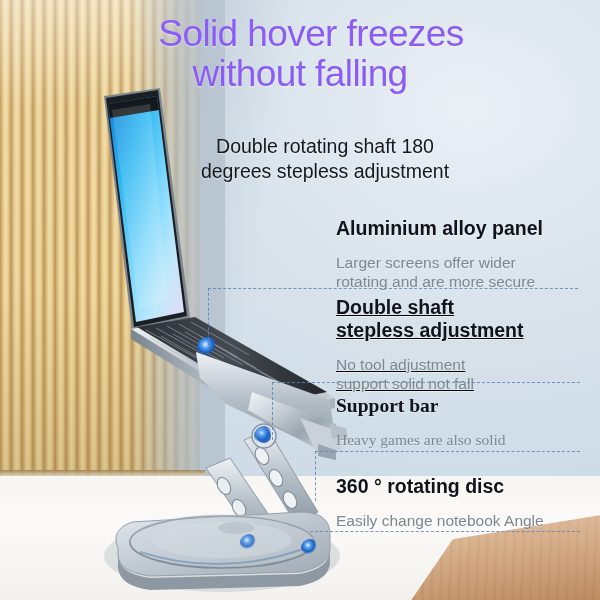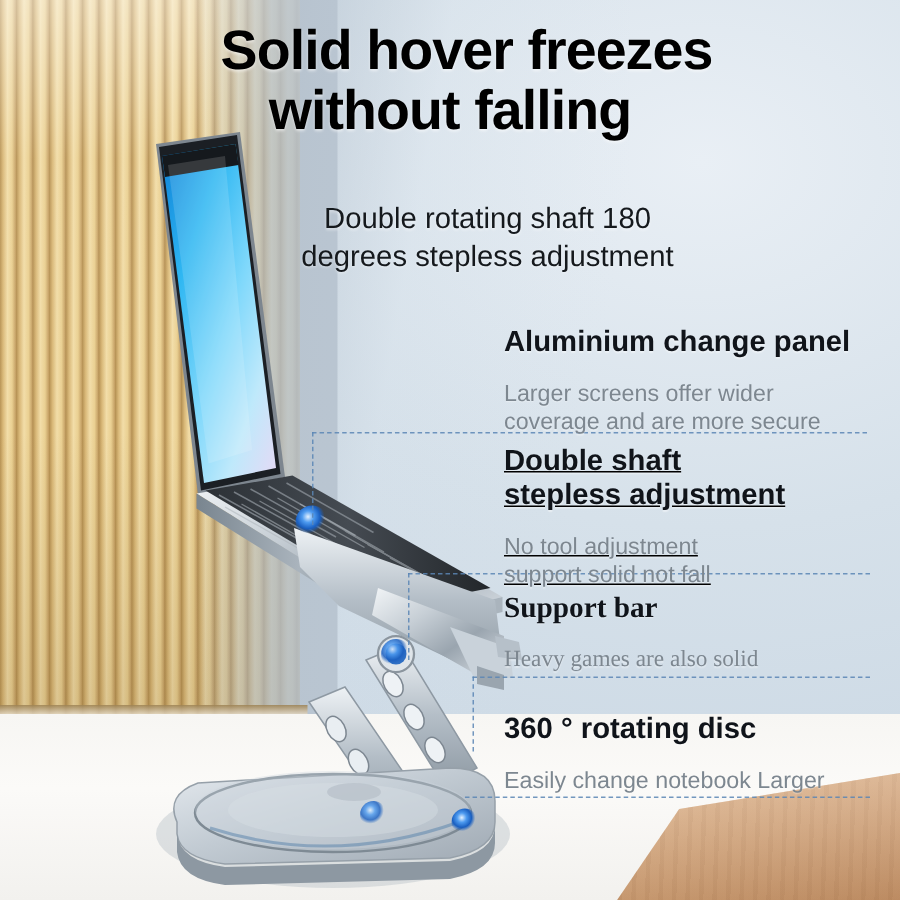--- a/index.html
+++ b/index.html
@@ -61,22 +61,22 @@
     clip-path:polygon(18% 100%, 36% 34%, 100% 8%, 100% 100%);
   }
   .desk-wood:after{
     content:"";position:absolute;inset:0;
     background:linear-gradient(180deg, rgba(255,255,255,.25), rgba(0,0,0,.06));
   }
 
   
   .headline{
     position:absolute;left:0;top:14px;width:600px;
-    text-align:center;color:#000000;
-    font-size:37px;font-weight:bold;line-height:1.08;
+    text-align:center;color:#8b5cf6;
+    font-size:37px;font-weight:normal;line-height:1.08;
     letter-spacing:-.6px;
     text-shadow:0 1px 2px rgba(255,255,255,.55);
   }
   .headline .l1{display:block;padding-left:22px;}
   .headline .l2{display:block;}
 
   .subhead{
     position:absolute;left:110px;top:118px;width:430px;
     text-align:center;color:#15191d;
     font-size:19.5px;line-height:1.3;
@@ -268,24 +268,24 @@
     <span class="l1">Solid hover freezes</span>
     <span class="l2">without falling</span>
   </div>
 
   <div class="subhead">
     <span>Double rotating shaft 180</span><br>
     <span>degrees stepless adjustment</span>
   </div>
 
   <div class="callout" id="co1">
-    <div class="c-title">Aluminium change panel</div>
+    <div class="c-title">Aluminium alloy panel</div>
     <div class="c-sub">
       <span>Larger screens offer wider</span><br>
-      <span>coverage and are more secure</span>
+      <span>rotating and are more secure</span>
     </div>
   </div>
 
   <div class="callout" id="co2">
     <div class="c-title">
       <span>Double shaft</span><br>
       <span>stepless adjustment</span>
     </div>
     <div class="c-sub">
       <span>No tool adjustment</span><br>
@@ -293,16 +293,16 @@
     </div>
   </div>
 
   <div class="callout" id="co3">
     <div class="c-title">Support bar</div>
     <div class="c-sub">Heavy games are also solid</div>
   </div>
 
   <div class="callout" id="co4">
     <div class="c-title">360 ° rotating disc</div>
-    <div class="c-sub">Easily change notebook Larger</div>
+    <div class="c-sub">Easily change notebook Angle</div>
   </div>
 
 </div>
 
 </body></html>

